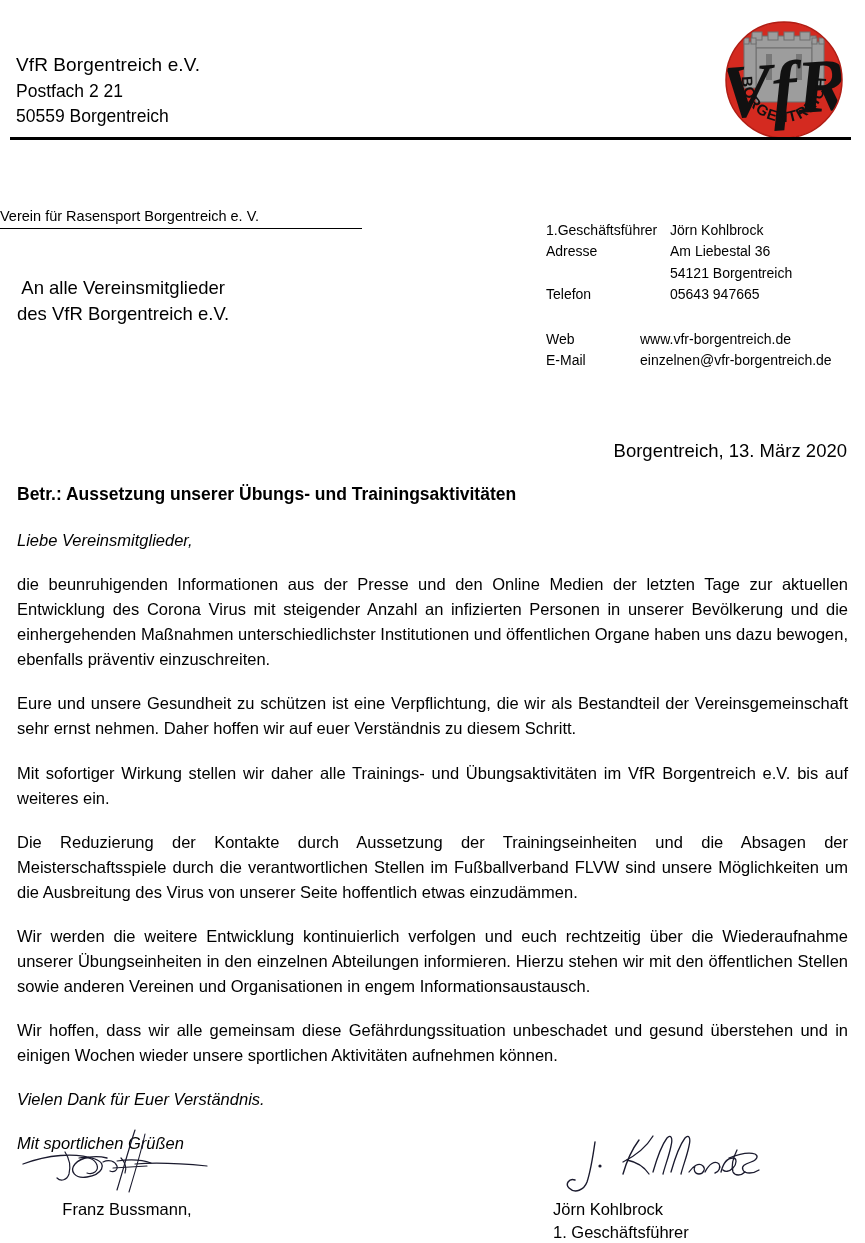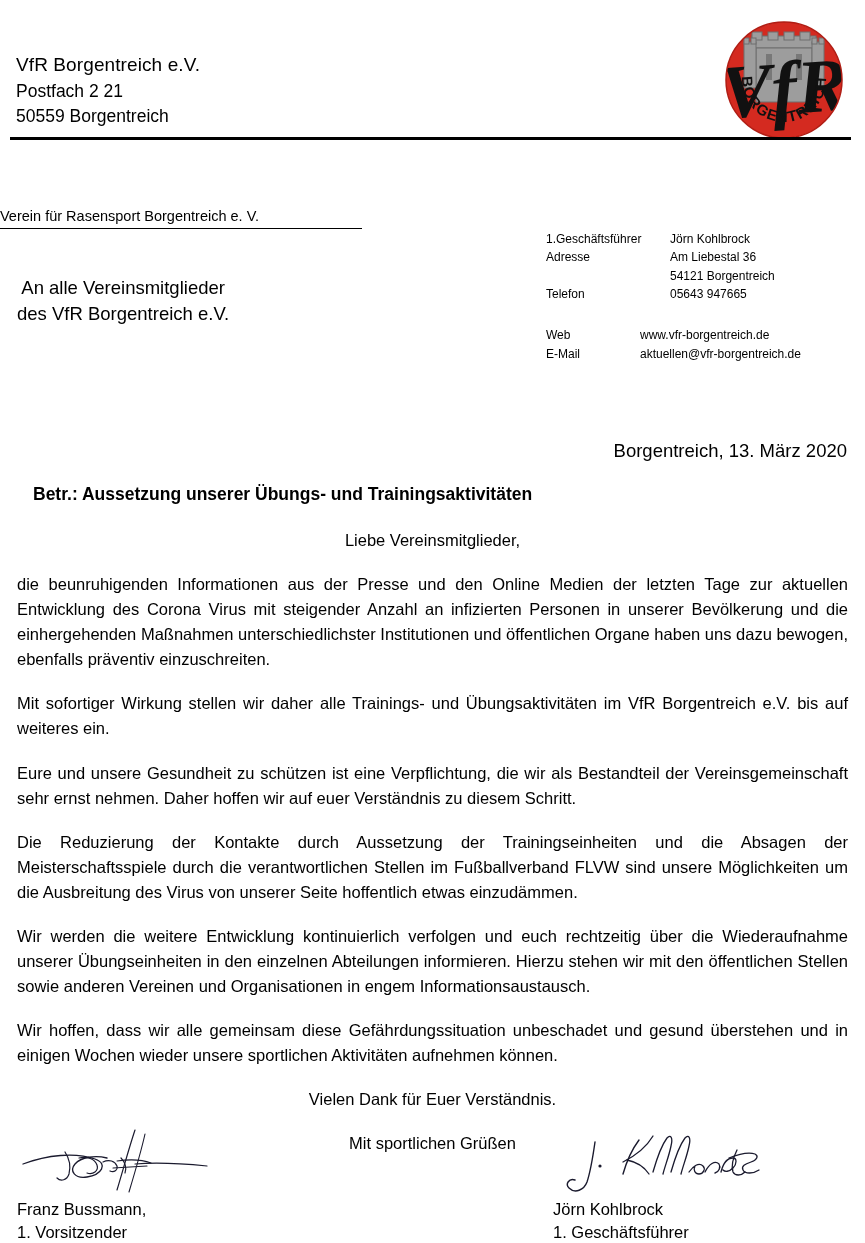--- a/index.html
+++ b/index.html
@@ -83,22 +83,22 @@
     top: 275px;
     font-size: 18.5px;
     line-height: 1.42;
     text-align: center;
   }
 
   
   .contact {
     position: absolute;
     left: 546px;
-    top: 230px;
-    font-size: 12px;
+    top: 220px;
+    font-size: 14px;
     line-height: 1.53;
   }
   .contact-row {
     display: flex;
   }
   .contact-row .lbl { width: 124px; flex: 0 0 124px; }
   .contact-row .val { white-space: nowrap; }
   .contact-gap { height: 23px; }
   .contact-web .lbl { width: 94px; flex: 0 0 94px; }
 
@@ -106,58 +106,59 @@
   .date-line {
     position: absolute;
     right: 18px;
     top: 440px;
     font-size: 18.5px;
   }
 
   
   .subject {
     position: absolute;
-    left: 33px;
+    left: 17px;
     top: 484px;
     font-size: 17.5px;
     font-weight: bold;
   }
 
   
   .body-copy {
     position: absolute;
     left: 17px;
     top: 528px;
     width: 831px;
     font-size: 16.5px;
     line-height: 1.52;
   }
   .body-copy p {
     margin: 0 0 19px 0;
     text-align: justify;
     text-justify: inter-word;
   }
   .body-copy p.noj {
-    text-align: center;
+    text-align: left;
+    font-style: italic;
   }
   .body-copy p:last-child { margin-bottom: 0; }
 
   
   .sig-area {
     position: absolute;
     left: 0;
     top: 1128px;
     width: 865px;
     height: 115px;
   }
   .sig-col {
     position: absolute;
     top: 0;
   }
-  .sig-col.left  { left: 17px; }
+  .sig-col.left  { left: 17px; text-align: center; }
   .sig-col.right { left: 553px; }
   .sig-graphic {
     height: 70px;
     position: relative;
   }
   .sig-graphic svg { display: block; }
   .sig-name {
     font-size: 16.5px;
     line-height: 1.38;
   }
@@ -248,33 +249,33 @@
     </div>
 
     <div class="contact-gap"></div>
 
     <div class="contact-row contact-web">
       <span class="lbl">Web</span>
       <span class="val">www.vfr-borgentreich.de</span>
     </div>
     <div class="contact-row contact-web">
       <span class="lbl">E-Mail</span>
-      <span class="val">aktuellen@vfr-borgentreich.de</span>
+      <span class="val">einzelnen@vfr-borgentreich.de</span>
     </div>
   </div>
 
   <div class="date-line">Borgentreich, 13. März 2020</div>
 
   <div class="subject">Betr.: Aussetzung unserer Übungs- und Trainingsaktivitäten</div>
 
   <div class="body-copy">
     <p class="noj">Liebe Vereinsmitglieder,</p>
     <p>die beunruhigenden Informationen aus der Presse und den Online Medien der letzten Tage zur aktuellen Entwicklung des Corona Virus mit steigender Anzahl an infizierten Personen in unserer Bevölkerung und die einhergehenden Maßnahmen unterschiedlichster Institutionen und öffentlichen Organe haben uns dazu bewogen, ebenfalls präventiv einzuschreiten.</p>
+    <p>Eure und unsere Gesundheit zu schützen ist eine Verpflichtung, die wir als Bestandteil der Vereinsgemeinschaft sehr ernst nehmen. Daher hoffen wir auf euer Verständnis zu diesem Schritt.</p>
     <p>Mit sofortiger Wirkung stellen wir daher alle Trainings- und Übungsaktivitäten im VfR Borgentreich e.V. bis auf weiteres ein.</p>
-    <p>Eure und unsere Gesundheit zu schützen ist eine Verpflichtung, die wir als Bestandteil der Vereinsgemeinschaft sehr ernst nehmen. Daher hoffen wir auf euer Verständnis zu diesem Schritt.</p>
     <p>Die Reduzierung der Kontakte durch Aussetzung der Trainingseinheiten und die Absagen der Meisterschaftsspiele durch die verantwortlichen Stellen im Fußballverband FLVW sind unsere Möglichkeiten um die Ausbreitung des Virus von unserer Seite hoffentlich etwas einzudämmen.</p>
     <p>Wir werden die weitere Entwicklung kontinuierlich verfolgen und euch rechtzeitig über die Wiederaufnahme unserer Übungseinheiten in den einzelnen Abteilungen informieren. Hierzu stehen wir mit den öffentlichen Stellen sowie anderen Vereinen und Organisationen in engem Informationsaustausch.</p>
     <p>Wir hoffen, dass wir alle gemeinsam diese Gefährdungssituation unbeschadet und gesund überstehen und in einigen Wochen wieder unsere sportlichen Aktivitäten aufnehmen können.</p>
     <p class="noj">Vielen Dank für Euer Verständnis.</p>
     <p class="noj">Mit sportlichen Grüßen</p>
   </div>
 
   <div class="sig-area">
 
     <div class="sig-col left">
@@ -288,21 +289,20 @@
             <path d="M104,30 C108,34 110,40 108,45" stroke-width="1.2"></path>
             <path d="M96,40 L130,38" stroke-width="1.1"></path>
             <path d="M118,2 C112,20 106,42 100,62" stroke-width="1.2"></path>
             <path d="M128,6 C124,24 118,44 112,64" stroke-width="1.1"></path>
             <path d="M100,33 C114,31 126,32 134,35" stroke-width="1.1"></path>
             <path d="M118,36 C140,34 170,36 190,38" stroke-width="1.2"></path>
           </g>
         </svg>
       </div>
       <div class="sig-name">Franz Bussmann,</div>
-      <div class="sig-name">1. Vorsitzender</div>
     </div>
 
     <div class="sig-col right">
       <div class="sig-graphic">
         <svg width="230" height="70" viewBox="0 0 230 70" xmlns="http://www.w3.org/2000/svg">
           <g fill="none" stroke="#1A1A2E" stroke-linecap="round" stroke-linejoin="round">
             <path d="M42,14 C40,28 38,42 34,54 C31,62 22,66 16,60 C12,56 16,50 22,52" stroke-width="1.4"></path>
             <circle cx="47" cy="38" r="1.6" fill="#1A1A2E" stroke="none"></circle>
             <path d="M70,46 C74,32 80,20 86,12" stroke-width="1.4"></path>
             <path d="M70,34 C82,28 94,18 100,8" stroke-width="1.3"></path>

